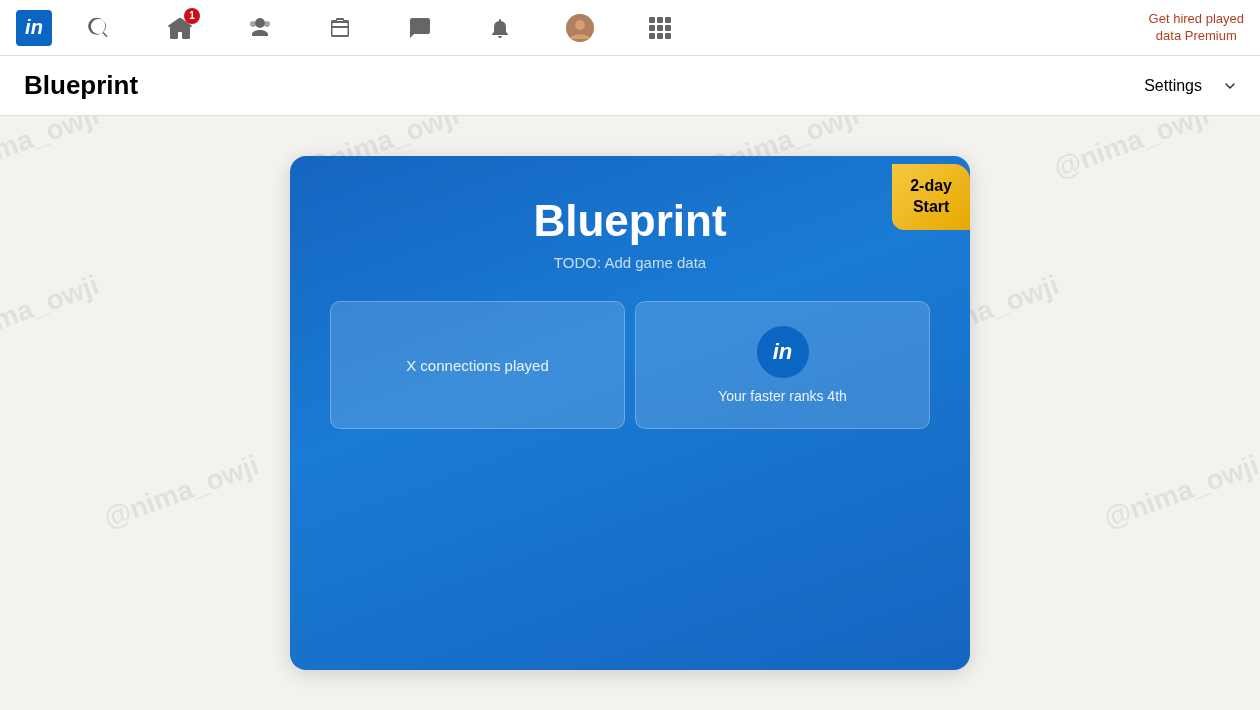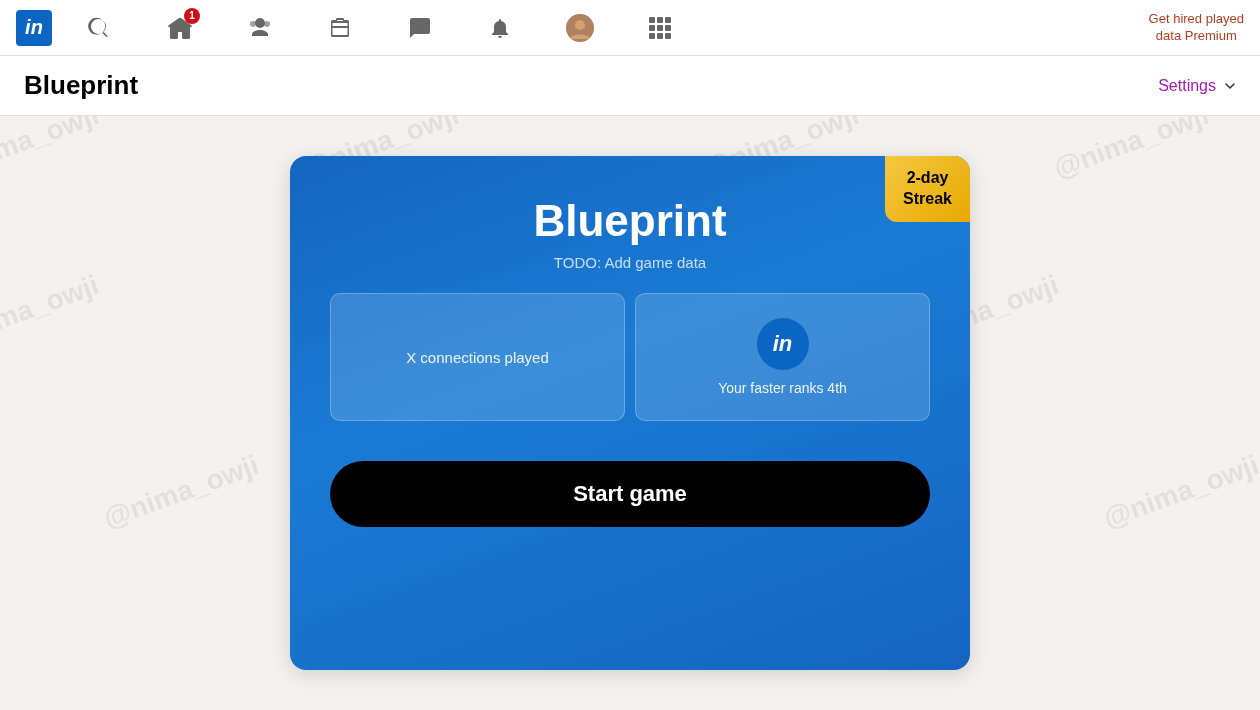--- a/index.html
+++ b/index.html
@@ -128,23 +128,23 @@
     }
     .subheader-title {
       font-size: 26px;
       font-weight: 600;
       color: #000;
     }
     .settings-btn {
       margin-left: auto;
       display: flex;
       align-items: center;
-      gap: 8px;
+      gap: 22px;
       font-size: 16px;
-      color: #a21caf;
+      color: #000000;
       cursor: pointer;
       background: none;
       border: none;
     }
     .settings-btn svg {
       width: 12px;
       height: 12px;
       fill: #333;
     }
 
@@ -184,21 +184,21 @@
       position: relative;
       display: flex;
       flex-direction: column;
       align-items: center;
       box-shadow: 0 4px 20px rgba(0,0,0,0.15);
     }
 
     
     .streak-badge {
       position: absolute;
-      top: 0;
+      top: 8px;
       right: 0;
       background: linear-gradient(135deg, #f5c842, #e8a800);
       color: #000;
       font-weight: 700;
       font-size: 16px;
       padding: 12px 18px;
       border-radius: 0 16px 0 12px;
       text-align: center;
       line-height: 1.3;
     }
@@ -207,21 +207,21 @@
     .game-title {
       font-size: 44px;
       font-weight: 700;
       color: #fff;
       margin-bottom: 8px;
       text-align: center;
     }
     .game-subtitle {
       font-size: 15px;
       color: rgba(255,255,255,0.75);
-      margin-bottom: 22px;
+      margin-bottom: 30px;
       text-align: center;
     }
 
     
     .stats-row {
       display: flex;
       gap: 10px;
       margin-bottom: 40px;
       width: 100%;
     }
@@ -382,34 +382,33 @@
     <span class="watermark-text" style="top:180px;left:900px;">@nima_owji</span>
     <span class="watermark-text" style="top:360px;left:100px;">@nima_owji</span>
     <span class="watermark-text" style="top:360px;left:650px;">@nima_owji</span>
     <span class="watermark-text" style="top:360px;left:1100px;">@nima_owji</span>
   </div>
 
   <div class="game-card">
 
     <div class="streak-badge">
       <span>2-day</span><br>
-      <span>Streak</span>
+      <span>Start</span>
     </div>
 
     <h2 class="game-title">Blueprint</h2>
     <p class="game-subtitle">TODO: Add game data</p>
 
     <div class="stats-row">
       <div class="stat-card">
         <p class="stat-text">X connections played</p>
       </div>
       <div class="stat-card">
         <div class="stat-logo">
           <span>in</span>
         </div>
         <p class="stat-rank">Your faster ranks 4th</p>
       </div>
     </div>
 
-    <button class="start-btn">Start game</button>
 
   </div>
 </div>
 
 </body></html>

